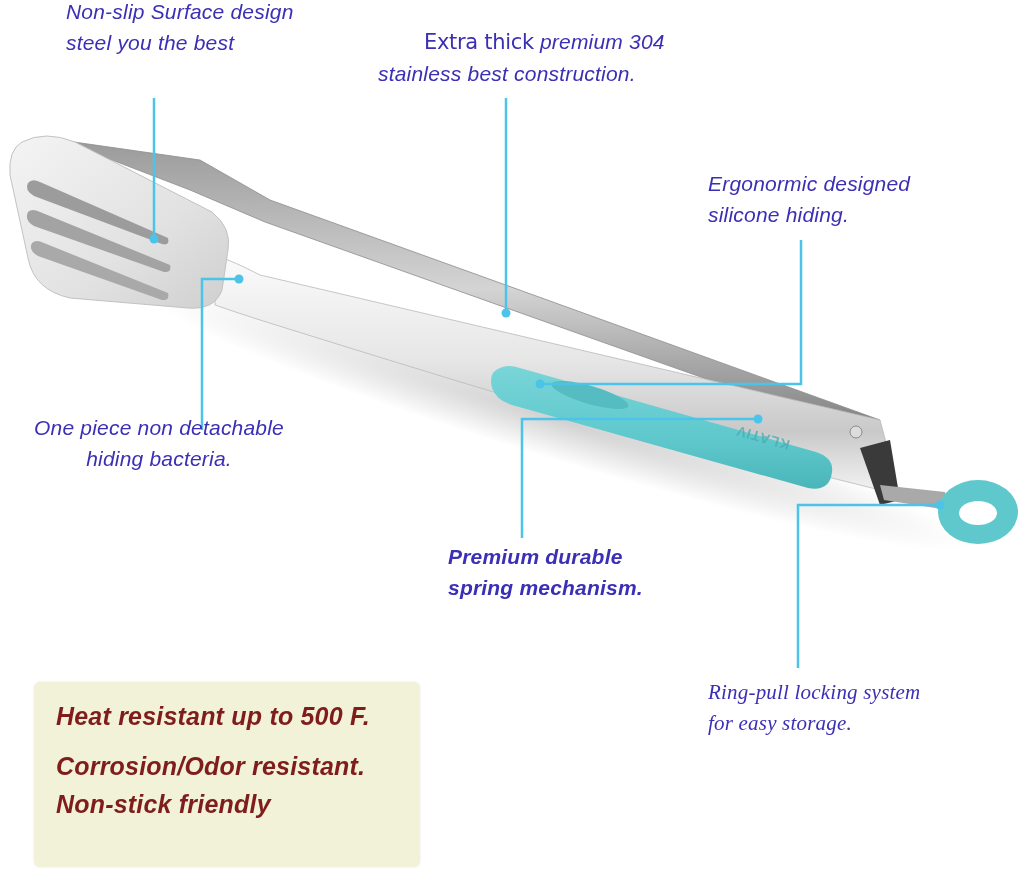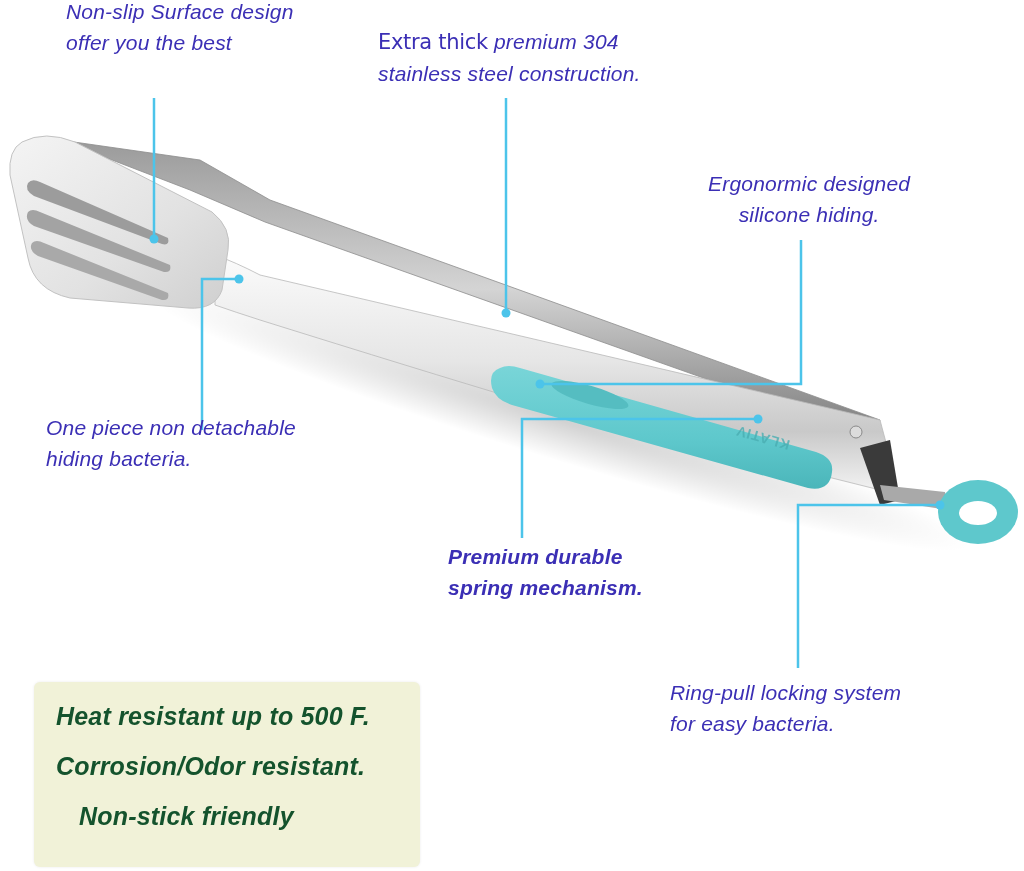--- a/index.html
+++ b/index.html
@@ -2,26 +2,26 @@
 <html><head>
 <meta charset="utf-8">
 <style>
   html, body { margin: 0; padding: 0; background: #ffffff; }
   body { width: 1024px; height: 871px; position: relative; overflow: hidden;
          font-family: "Liberation Sans", "DejaVu Sans", sans-serif; }
   .callout { position: absolute; color: #3b2fb5; font-style: italic; font-size: 21px;
              line-height: 31px; letter-spacing: 0.2px; }
   .callout .line { display: block; white-space: nowrap; }
   .callout .strong-lead { font-style: normal; font-family: "DejaVu Sans", sans-serif;
-                          font-size: 21px; letter-spacing: -0.3px; }
+                          font-size: 21px; letter-spacing: -0.3px; margin-left: 46px; }
   #tong-svg { position: absolute; left: 0; top: 0; }
   .info-box { position: absolute; left: 34px; top: 682px; width: 386px; height: 185px;
               background: #f1f2d8; border-radius: 6px;
               box-shadow: 0 0 3px rgba(0,0,0,0.08); }
-  .info-box .info-line { position: absolute; left: 22px; color: #14532d; font-weight: bold;
+  .info-box .info-line { position: absolute; left: 22px; color: #7f1d1d; font-weight: bold;
               font-style: italic; font-size: 25px; white-space: nowrap; letter-spacing: 0.2px; }
 </style>
 </head>
 <body>
 
 <svg id="tong-svg" width="1024" height="871" viewBox="0 0 1024 871" xmlns="http://www.w3.org/2000/svg">
   <defs>
     <linearGradient id="steel" x1="0" y1="0" x2="0" y2="1">
       <stop offset="0" stop-color="#fbfbfb"></stop>
       <stop offset="0.45" stop-color="#e6e6e6"></stop>
@@ -88,47 +88,47 @@
     <circle cx="540" cy="384" r="4.5"></circle>
     <circle cx="758" cy="419" r="4.5"></circle>
     <circle cx="940" cy="505" r="4.5"></circle>
   </g>
 </svg>
 
 <div style="position:absolute;left:735px;top:430px;transform:rotate(196deg);color:#4aaeb2;font-size:14px;font-weight:bold;letter-spacing:1px;opacity:0.8;">KLATIV</div>
 
 <div class="callout" style="left:66px;top:-4px;">
   <span class="line">Non-slip Surface design</span>
-  <span class="line">offer you the best</span>
+  <span class="line">steel you the best</span>
 </div>
 
 <div class="callout" style="left:378px;top:26px;">
   <span class="line">
     <span class="strong-lead">Extra thick</span><span> premium 304</span>
   </span>
-  <span class="line">stainless steel construction.</span>
+  <span class="line">stainless best construction.</span>
 </div>
 
-<div class="callout" style="left:708px;top:168px;text-align:center;">
+<div class="callout" style="left:708px;top:168px;">
   <span class="line">Ergonormic designed</span>
   <span class="line">silicone hiding.</span>
 </div>
 
-<div class="callout" style="left:46px;top:412px;">
+<div class="callout" style="left:34px;top:412px;text-align:center;">
   <span class="line">One piece non detachable</span>
   <span class="line">hiding bacteria.</span>
 </div>
 
 <div class="callout" style="left:448px;top:541px;font-weight:bold;">
   <span class="line">Premium durable</span>
   <span class="line">spring mechanism.</span>
 </div>
 
-<div class="callout" style="left:670px;top:677px;">
+<div class="callout" style="left:708px;top:677px;font-family:Liberation Serif, serif;">
   <span class="line">Ring-pull locking system</span>
-  <span class="line">for easy bacteria.</span>
+  <span class="line">for easy storage.</span>
 </div>
 
 <div class="info-box">
   <span class="info-line" style="top:20px;">Heat resistant up to 500 F.</span>
   <span class="info-line" style="top:70px;">Corrosion/Odor resistant.</span>
-  <span class="info-line" style="top:120px;margin-left:23px;">Non-stick friendly</span>
+  <span class="info-line" style="top:108px;">Non-stick friendly</span>
 </div>
 
 </body></html>

